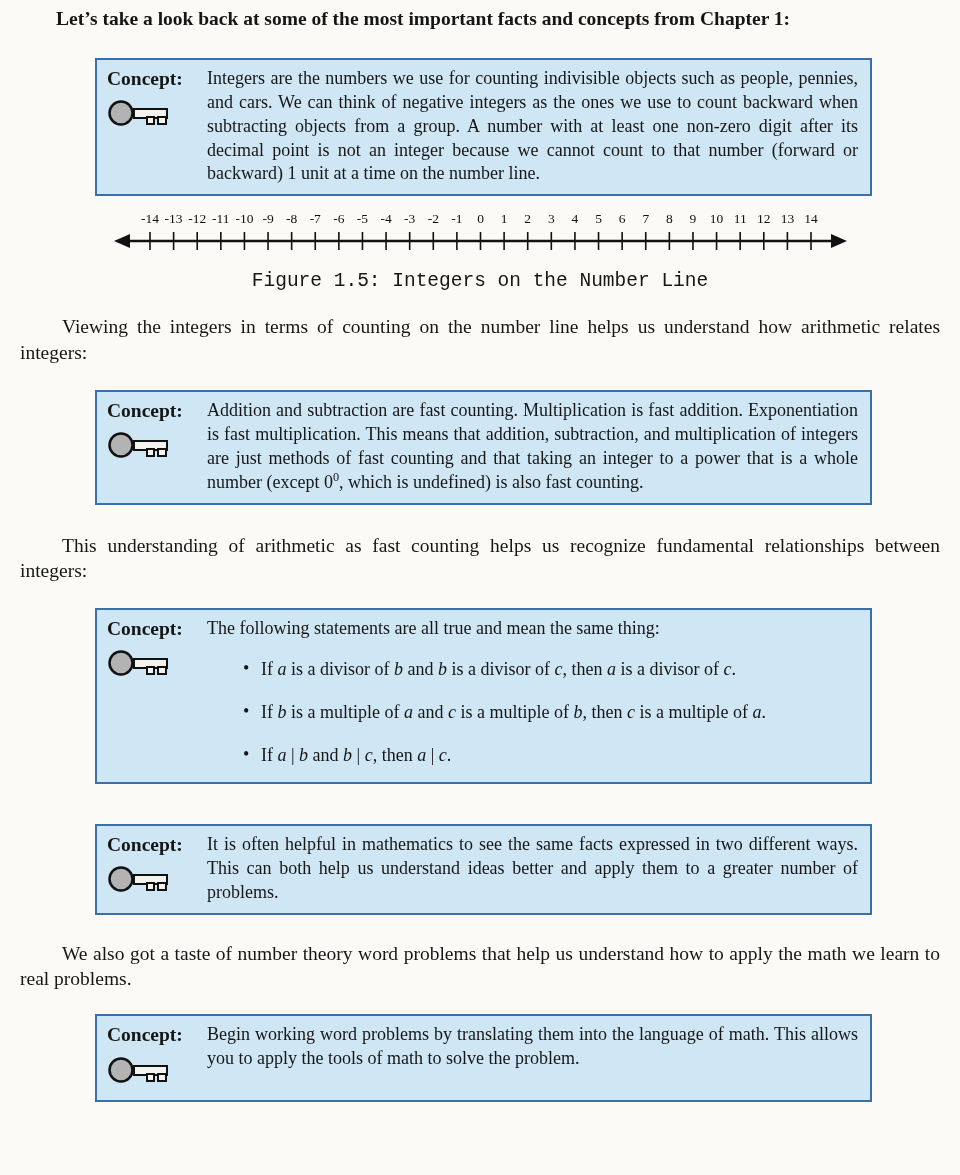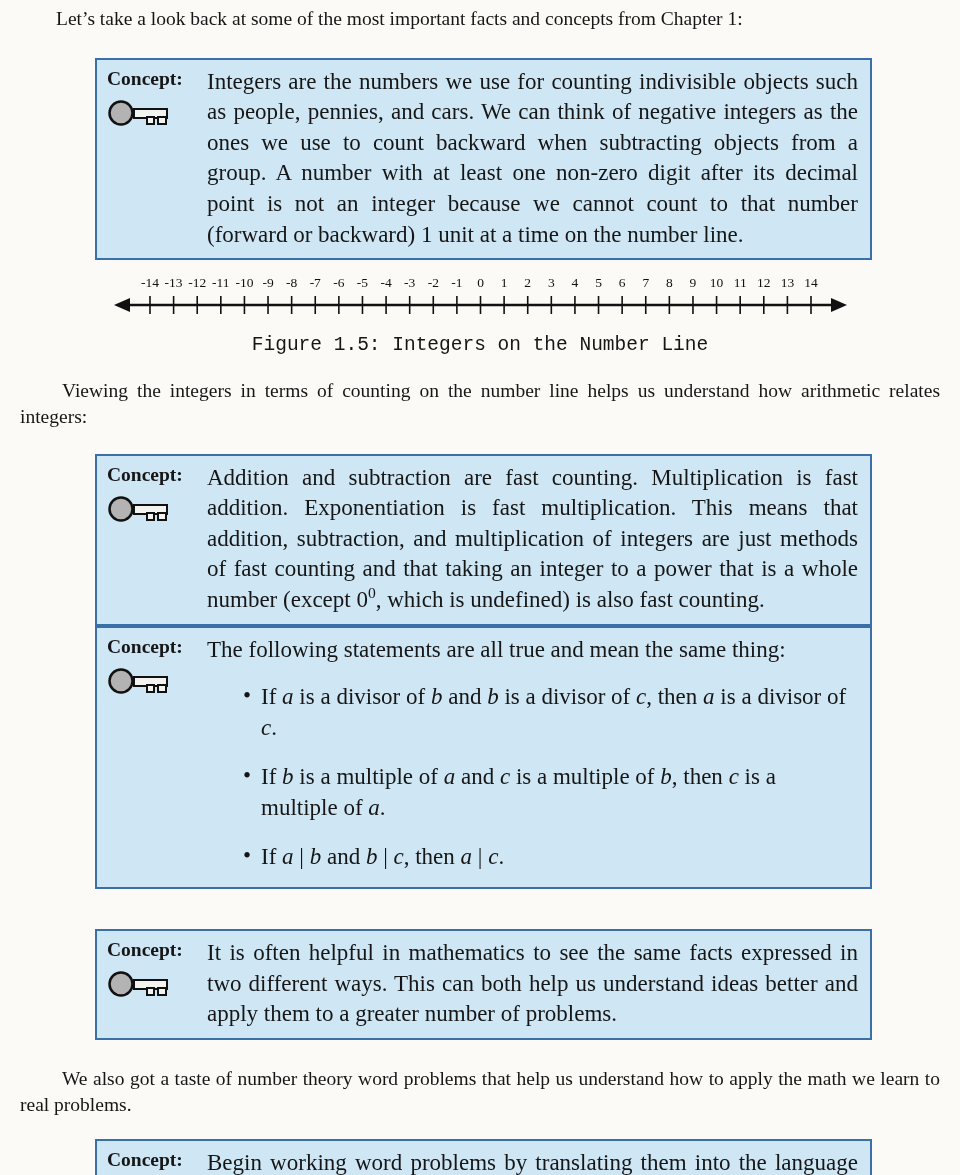--- a/index.html
+++ b/index.html
@@ -17,40 +17,40 @@
     -webkit-font-smoothing:antialiased;
   }
   .page{padding:6px 20px 4px 20px;}
   .para{
     font-size:19.5px;
     line-height:1.32;
     text-align:justify;
     text-indent:42px;
     margin:0;
   }
-  .para.intro{text-indent:36px;margin-bottom:26px;}
+  .para.intro{text-indent:36px;margin-bottom:26px;font-weight:bold;}
   .concept-box{
     display:flex;
     margin:0 68px 0 75px;
     background:var(--box-bg);
     border:2px solid var(--box-border);
     padding:7px 12px 8px 10px;
     box-sizing:border-box;
   }
   .label-col{flex:0 0 100px;}
   .concept-label{
     font-weight:bold;
     font-size:19.5px;
     line-height:1.25;
     display:block;
   }
   .key-wrap{margin-top:6px;display:block;}
   .box-text{
     flex:1;
-    font-size:23px;
+    font-size:18px;
     line-height:1.33;
     text-align:justify;
   }
   .box-text sup{font-size:68%;line-height:0;}
   ul.box-bullets{
     list-style:none;
     margin:17px 0 6px 0;
     padding:0 0 0 36px;
   }
   ul.box-bullets li{
@@ -186,20 +186,21 @@
           <rect x="27" y="12" width="33" height="9" fill="#f3f3f0" stroke="#111" stroke-width="2"></rect>
           <rect x="40" y="20" width="7" height="7" fill="#f3f3f0" stroke="#111" stroke-width="2"></rect>
           <rect x="51" y="20" width="8" height="7" fill="#f3f3f0" stroke="#111" stroke-width="2"></rect>
           <circle cx="14" cy="16" r="11.5" fill="#b3b3b3" stroke="#111" stroke-width="2.5"></circle>
         </svg>
       </span>
     </div>
     <div class="box-text">Addition and subtraction are fast counting. Multiplication is fast addition. Exponentiation is fast multiplication. This means that addition, subtraction, and multiplication of integers are just methods of fast counting and that taking an integer to a power that is a whole number (except 0<sup>0</sup>, which is undefined) is also fast counting.</div>
   </div>
 
+  <p class="para sp-28 sp-24">This understanding of arithmetic as fast counting helps us recognize fundamental relationships between integers:</p>
 
   <div class="concept-box">
     <div class="label-col">
       <span class="concept-label">Concept:</span>
       <span class="key-wrap">
         <svg width="64" height="34" viewBox="0 0 64 34" aria-hidden="true">
           <rect x="27" y="12" width="33" height="9" fill="#f3f3f0" stroke="#111" stroke-width="2"></rect>
           <rect x="40" y="20" width="7" height="7" fill="#f3f3f0" stroke="#111" stroke-width="2"></rect>
           <rect x="51" y="20" width="8" height="7" fill="#f3f3f0" stroke="#111" stroke-width="2"></rect>
           <circle cx="14" cy="16" r="11.5" fill="#b3b3b3" stroke="#111" stroke-width="2.5"></circle>

